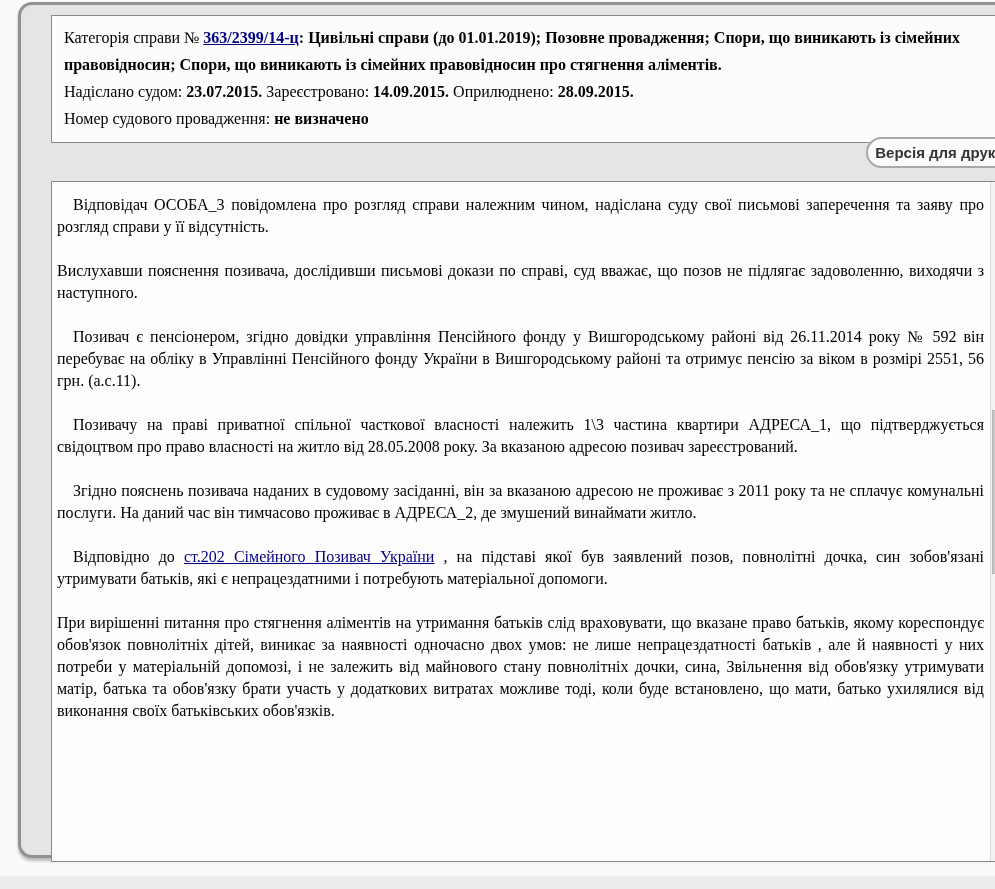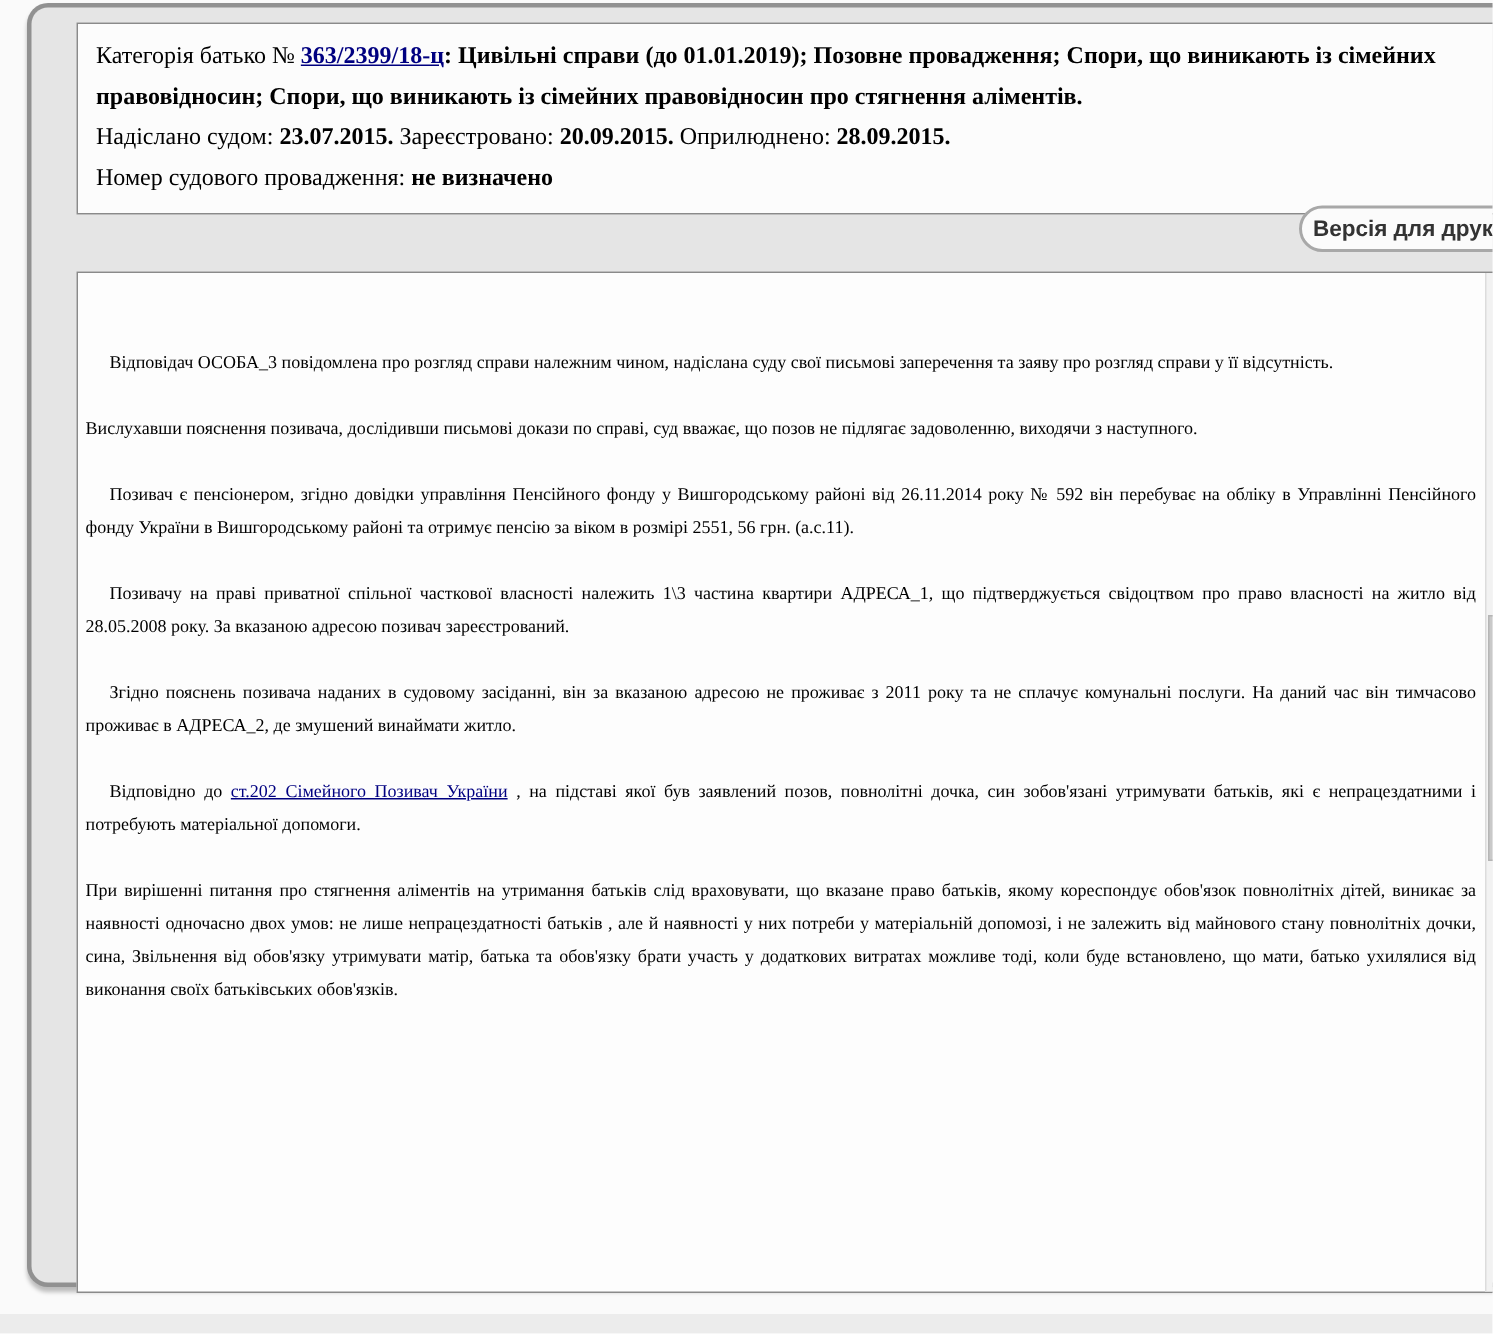--- a/index.html
+++ b/index.html
@@ -41,23 +41,22 @@
   }
   .doc-box{
     position:absolute;left:30px;top:176px;width:957px;height:681px;
     background:#fdfdfd;border:1px solid #8a8a8a;
     box-sizing:border-box;
   }
   .doc-content{
     position:absolute;left:0;top:0;right:17px;bottom:0;
     padding:12px 6px 0 5px;
     overflow:hidden;
-    font-size:12px;line-height:22px;
+    font-size:16px;line-height:22px;
     text-align:justify;
-    margin-top:36px;
   }
   .doc-content p{margin:0 0 22px 0;}
   .doc-content p.ind{text-indent:16px;}
   
   .scrollbar{
     position:absolute;top:0;right:0;width:17px;height:100%;
     background:#f2f2f2;border-left:1px solid #dcdcdc;box-sizing:border-box;
   }
   .sb-btn{
     position:absolute;left:0;width:17px;height:17px;
@@ -77,26 +76,26 @@
     position:absolute;left:0;top:876px;width:995px;height:13px;
     background:#ececec;
   }
 </style>
 </head>
 <body>
 
 <div class="outer-container">
 
   <div class="header-box">
-    <p><span>Категорія батько №</span>
-      <a class="case-link">363/2399/18-ц</a><span class="bold">: Цивільні справи (до 01.01.2019); Позовне провадження; Спори, що виникають із сімейних правовідносин; Спори, що виникають із сімейних правовідносин про стягнення аліментів.</span></p>
+    <p><span>Категорія справи №</span>
+      <a class="case-link">363/2399/14-ц</a><span class="bold">: Цивільні справи (до 01.01.2019); Позовне провадження; Спори, що виникають із сімейних правовідносин; Спори, що виникають із сімейних правовідносин про стягнення аліментів.</span></p>
     <p><span>Надіслано судом:</span>
       <span class="bold">23.07.2015.</span>
       <span>Зареєстровано:</span>
-      <span class="bold">20.09.2015.</span>
+      <span class="bold">14.09.2015.</span>
       <span>Оприлюднено:</span>
       <span class="bold">28.09.2015.</span></p>
     <p><span>Номер судового провадження:</span>
       <span class="bold">не визначено</span></p>
   </div>
 
   <div class="print-button">Версія для друку</div>
 
   <div class="doc-box">
     <div class="doc-content">

